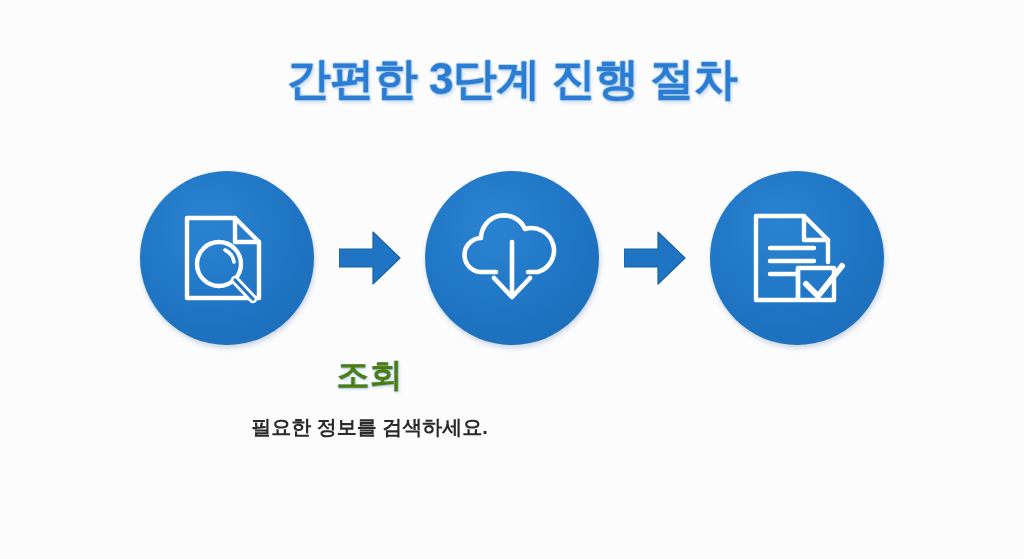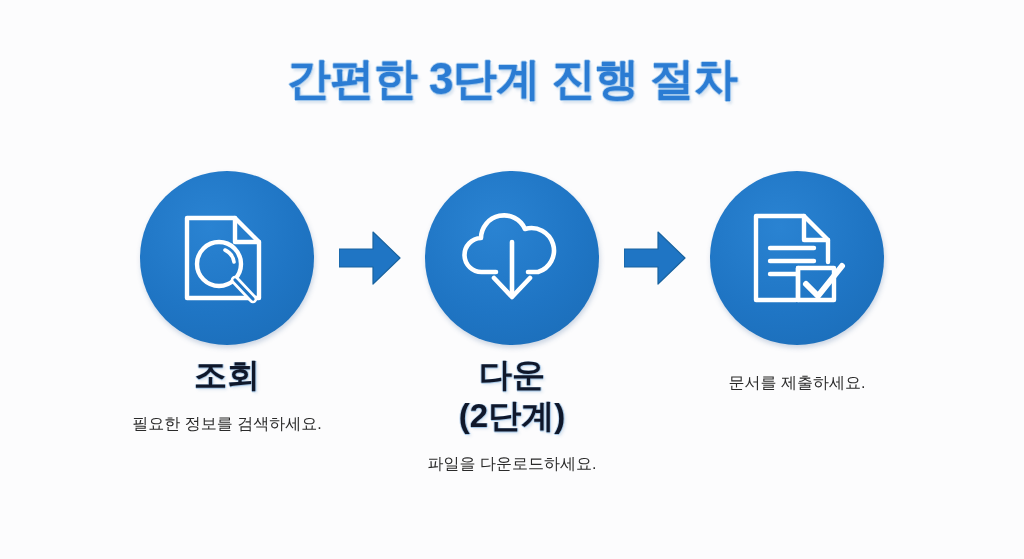--- a/index.html
+++ b/index.html
@@ -95,33 +95,33 @@
   }
   .caption-col {
     width: 285px;
     flex: 0 0 auto;
     text-align: center;
   }
   .step-name,
   .step-stage {
     font-size: 33px;
     font-weight: bold;
-    color: #0f172a;
+    color: #4d7c0f;
     line-height: 1.23;
     text-shadow:
        0 1px 0 #a9c9e7,
        1px 0 0 #a9c9e7,
       -1px 0 0 #c4daf0,
        2px 2px 3px rgba(120,160,200,0.25);
     white-space: nowrap;
   }
   .step-desc {
     margin-top: 18px;
-    font-size: 16px;
-    font-weight: normal;
+    font-size: 20px;
+    font-weight: bold;
     color: #2a2a2a;
     white-space: nowrap;
   }
 </style>
 </head>
 <body>
 
 <div class="infographic">
 
   <h1 class="title">간편한 3단계 진행 절차</h1>
@@ -184,25 +184,19 @@
 
   </div>
 
   <div class="captions-row">
 
     <div class="caption-col">
       <div class="step-name">조회</div>
       <div class="step-desc">필요한 정보를 검색하세요.</div>
     </div>
 
+
     <div class="caption-col">
-      <div class="step-name">다운</div>
-      <div class="step-stage">(2단계)</div>
-      <div class="step-desc">파일을 다운로드하세요.</div>
-    </div>
-
-    <div class="caption-col">
-      <div class="step-desc">문서를 제출하세요.</div>
     </div>
 
   </div>
 
 </div>
 
 </body></html>

